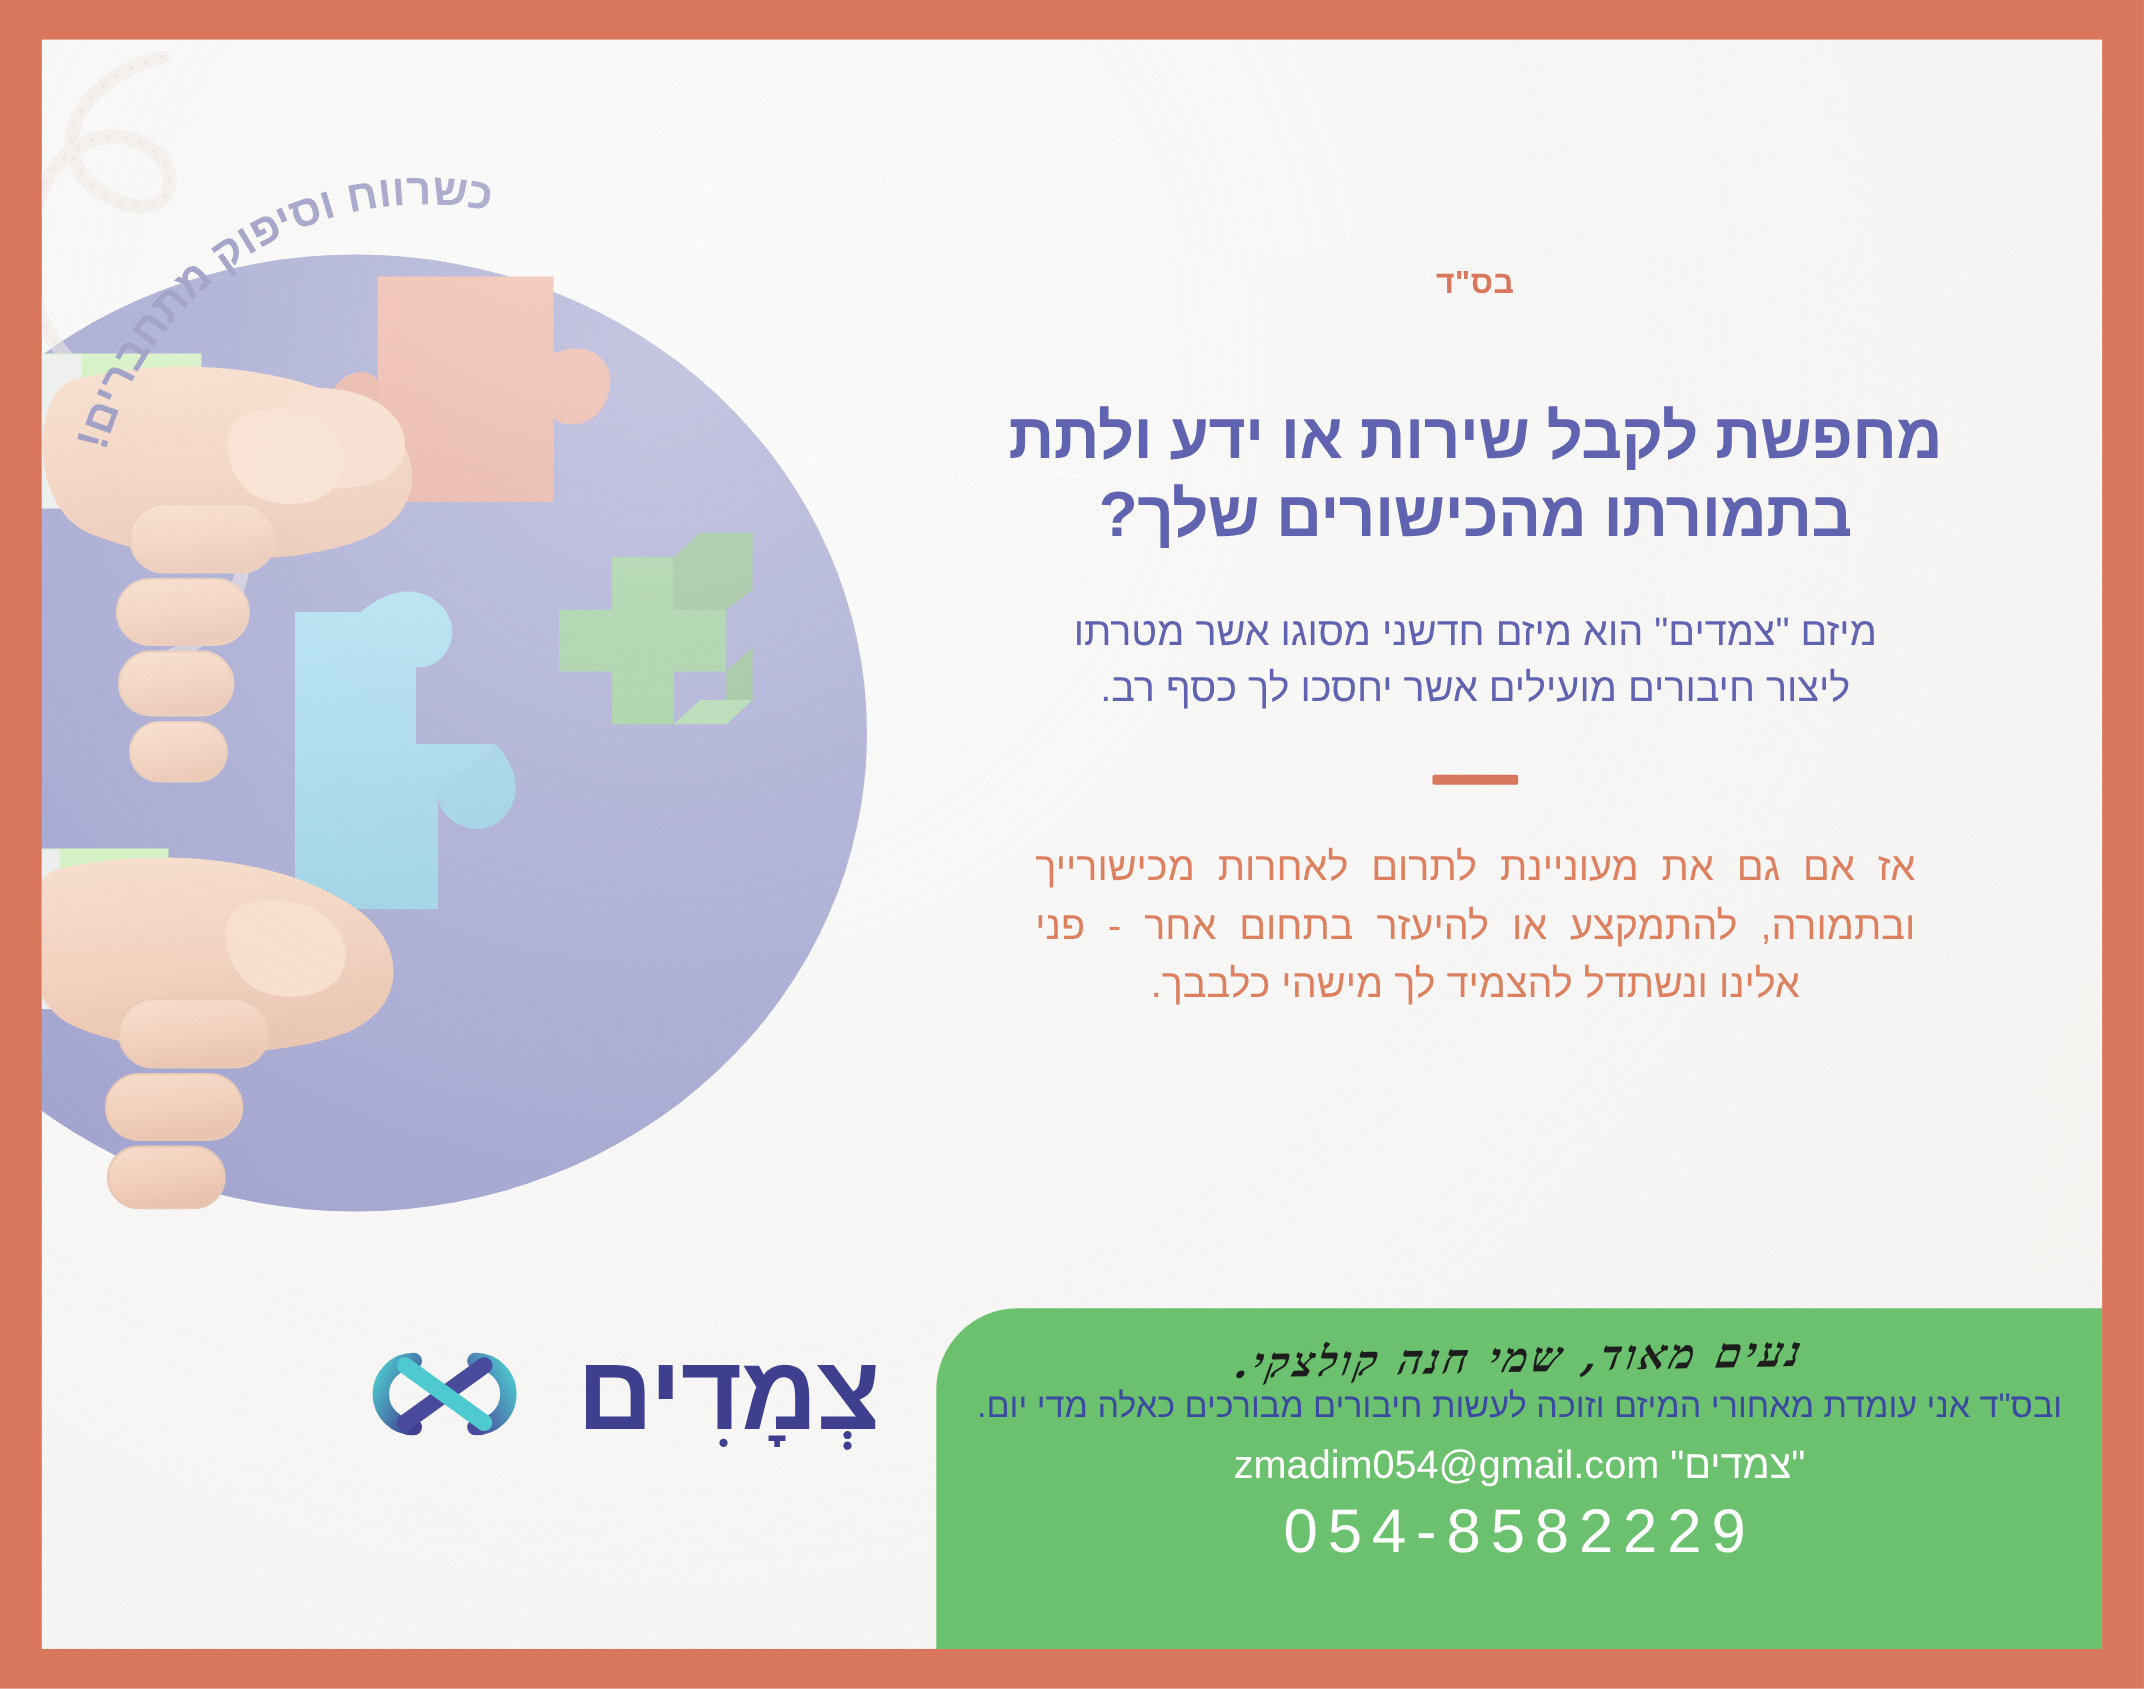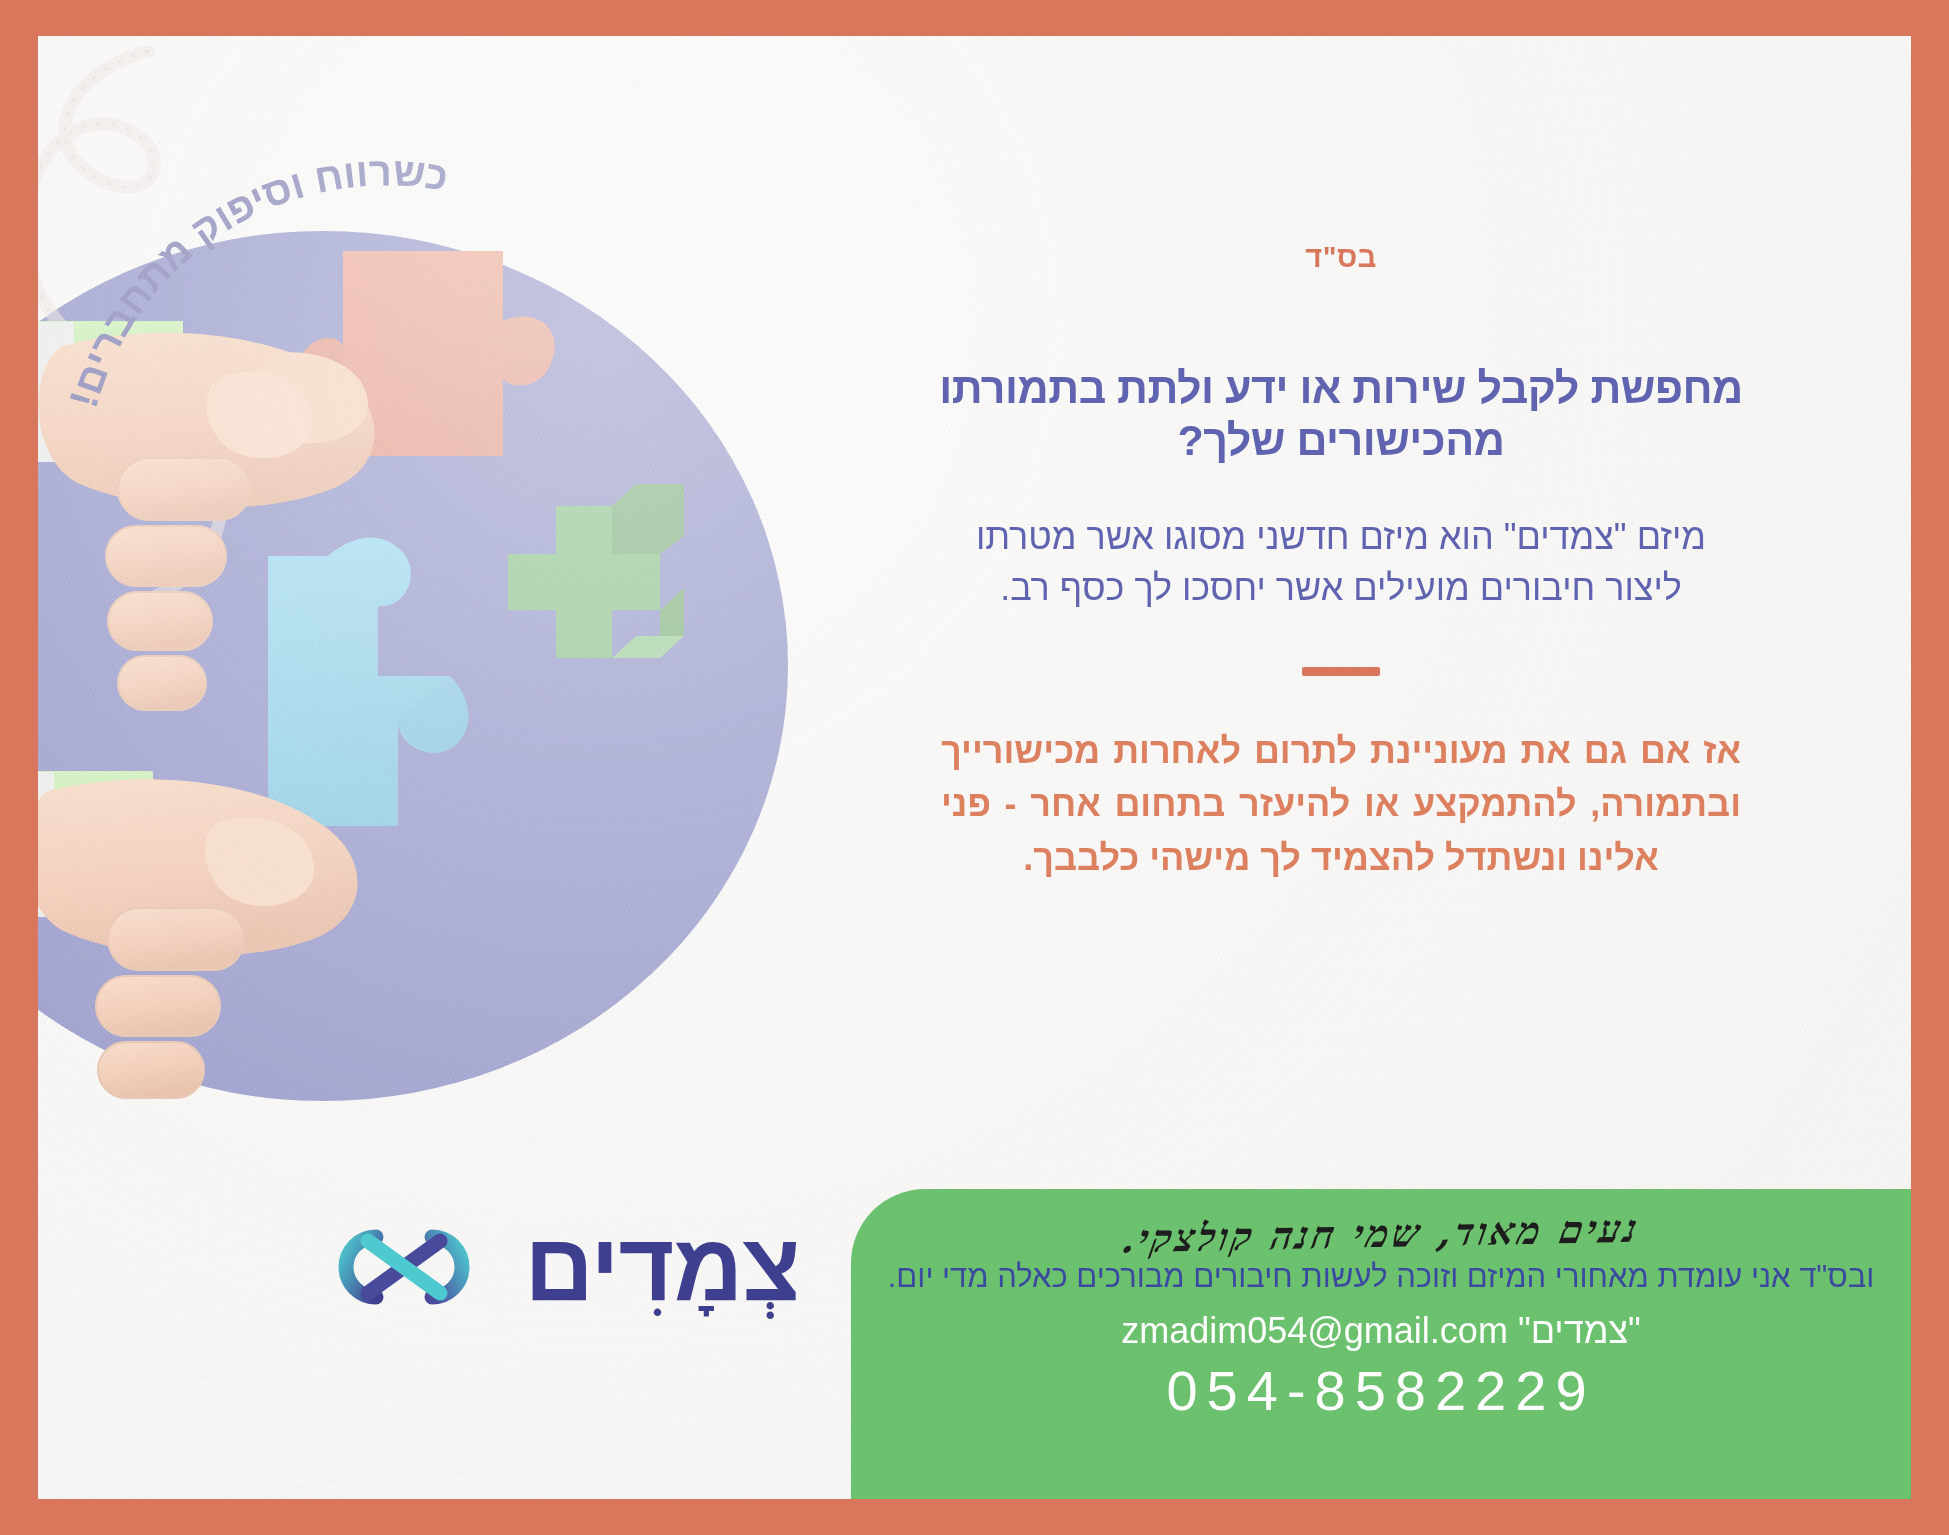--- a/index.html
+++ b/index.html
@@ -60,34 +60,34 @@
     position:absolute;
     right:60px;top:0;width:1020px;height:100%;
     z-index:6;text-align:center;direction:rtl;
   }
   .bsd{
     margin-top:205px;
     color:#d9775c;font-size:29px;font-weight:bold;letter-spacing:.5px;
   }
   h1.headline{
     margin:88px auto 0;width:910px;
-    color:#5f63b0;font-size:43px;font-weight:bold;line-height:1.22;
+    color:#5f63b0;font-size:58px;font-weight:bold;line-height:1.22;
     letter-spacing:-.5px;
   }
   p.intro{
     margin:44px auto 0;width:740px;
     color:#5f63b0;font-size:36px;line-height:1.42;font-weight:500;
   }
   .divider{
     width:78px;height:9px;background:#d9775c;border-radius:2px;
     margin:54px auto 0;
   }
   p.cta{
     margin:48px auto 17px;width:800px;
-    color:#dd8060;font-size:36px;line-height:1.48;font-weight:bold;
+    color:#dd8060;font-size:36px;line-height:1.48;font-weight:normal;
     text-align:justify;text-align-last:center;
   }
 
   
   .logo{
     position:absolute;left:195px;bottom:78px;width:640px;height:210px;z-index:7;
     text-align:center;
   }
   .logo-row{display:flex;align-items:center;justify-content:center;gap:22px;}
   .logo-word{

